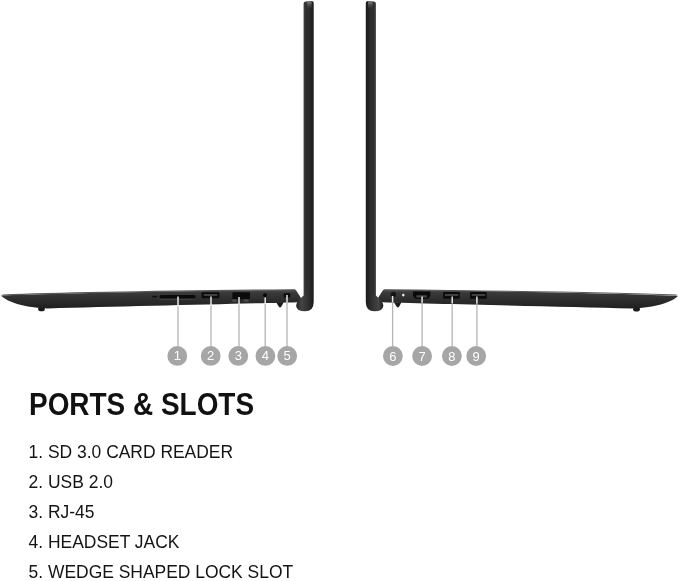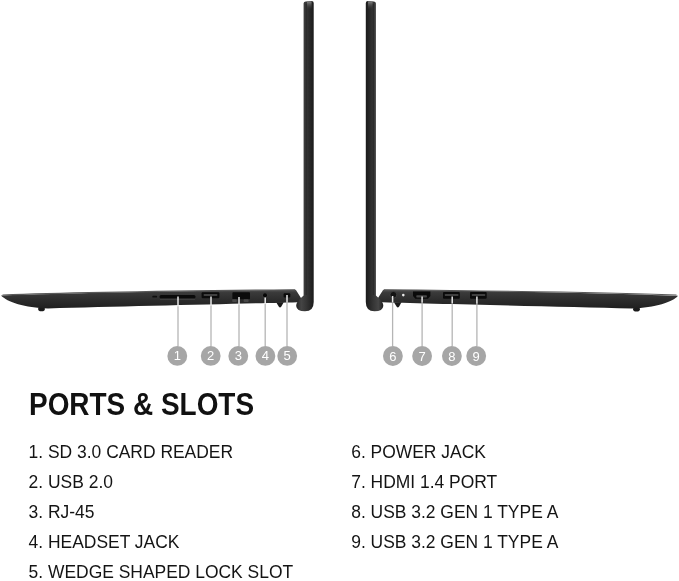--- a/index.html
+++ b/index.html
@@ -124,14 +124,13 @@
 <text x="265.4" y="360.4">4</text>
 <text x="287.2" y="360.4">5</text>
 <text x="392.9" y="360.5">6</text>
 <text x="422.1" y="360.5">7</text>
 <text x="451.9" y="360.5">8</text>
 <text x="476.2" y="360.5">9</text>
 </g>
 </svg>
 <div id="heading">PORTS &amp; SLOTS</div>
 <div class="col" id="col1">1.&nbsp;SD 3.0 CARD READER<br>2.&nbsp;USB 2.0<br>3.&nbsp;RJ-45<br>4.&nbsp;HEADSET JACK<br>5.&nbsp;WEDGE SHAPED LOCK SLOT</div>
-<div class="col" id="col2">6.&nbsp;POWER JACK<br>7.&nbsp;HDMI 1.4 PORT<br>8.&nbsp;USB 3.2 GEN 1 TYPE A<br>9.&nbsp;USB 3.2 GEN 1 TYPE A</div>
 </div>
 
 </body></html>

